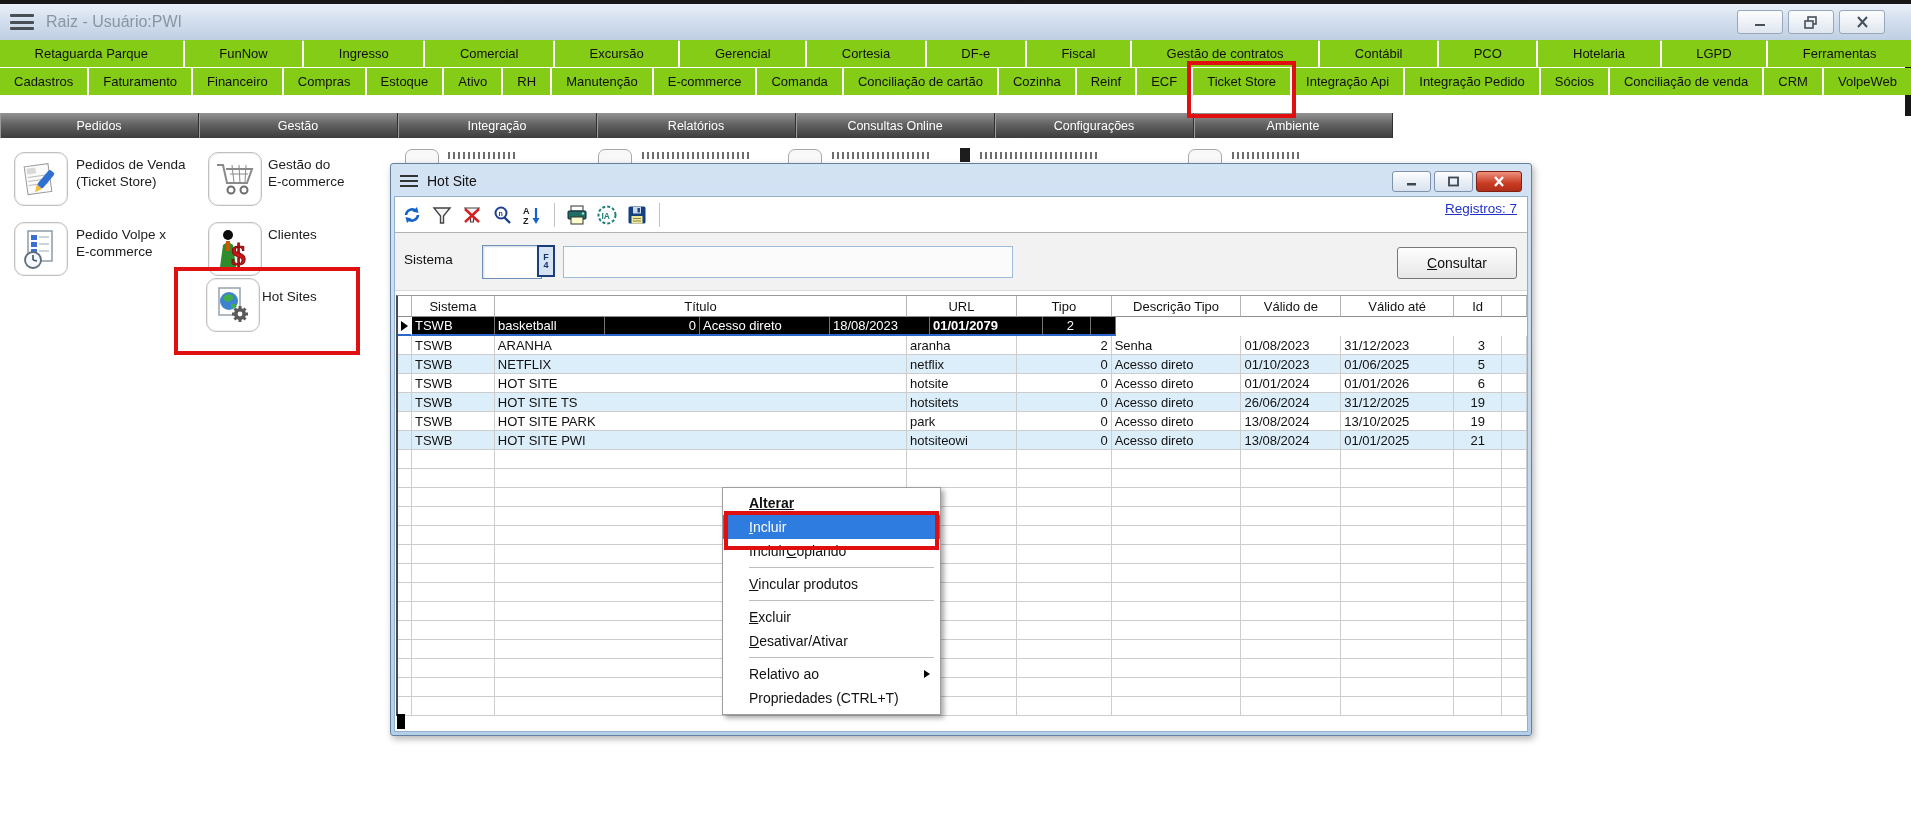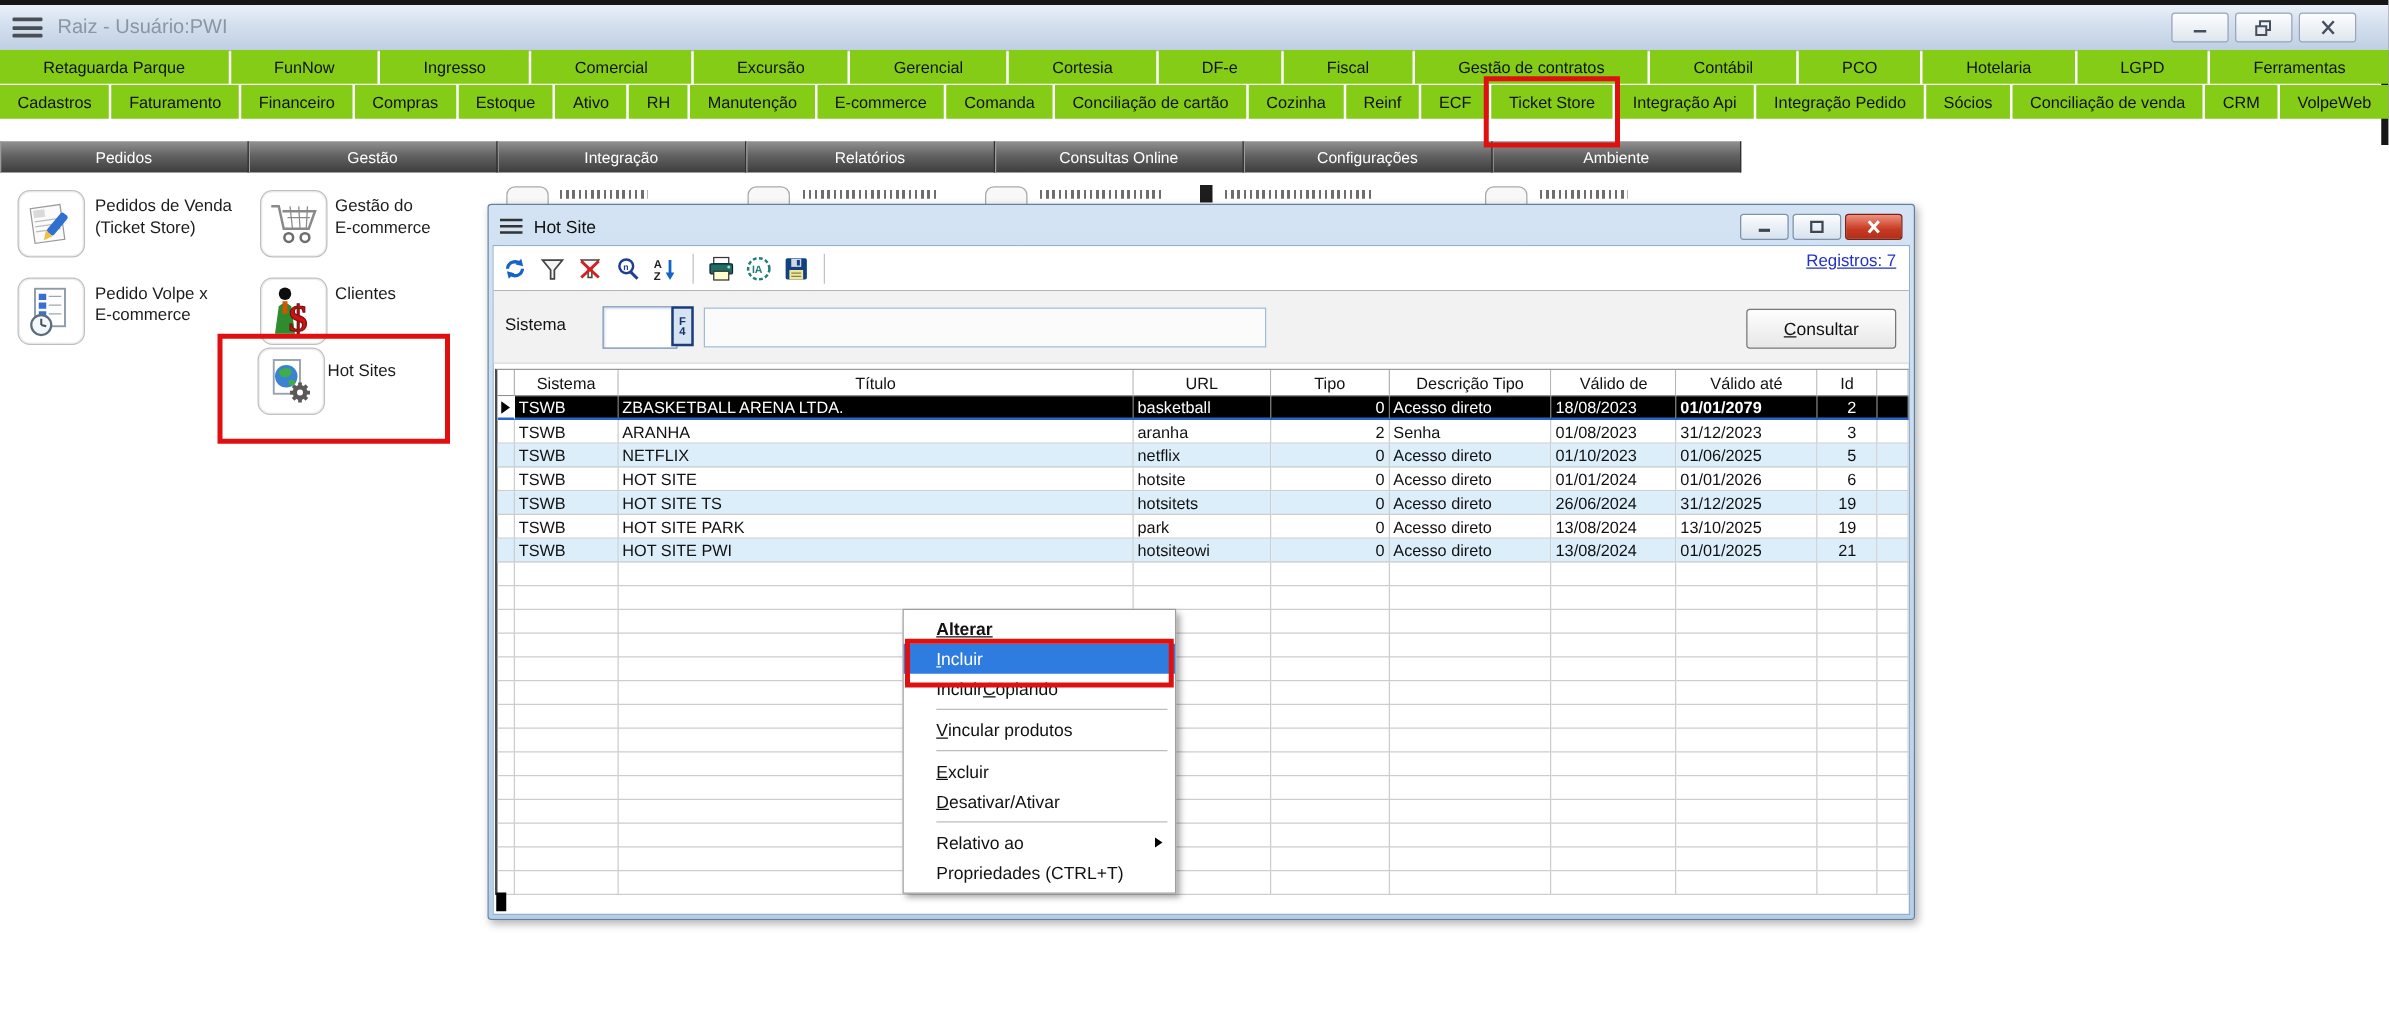--- a/index.html
+++ b/index.html
@@ -411,21 +411,20 @@
             <div class="g-cell" style="width: 100px;">Válido de</div>
             <div class="g-cell" style="width: 113px;">Válido até</div>
             <div class="g-cell" style="width: 48px;">Id</div>
             <div class="g-cell" style="width: 25px;"></div>
           </div>
           <div class="g-row sel">
             <div class="g-cell ind" style="width: 14px;">
               <span class="tri"></span>
             </div>
             <div class="g-cell" style="width: 83px;">TSWB</div>
-            <div class="g-cell" style="width: 413px;">ZBASKETBALL ARENA LTDA.</div>
             <div class="g-cell" style="width: 110px;">basketball</div>
             <div class="g-cell al-r" style="width: 95px;">0</div>
             <div class="g-cell" style="width: 130px;">Acesso direto</div>
             <div class="g-cell" style="width: 100px;">18/08/2023</div>
             <div class="g-cell" style="width: 113px; font-weight: bold;">01/01/2079</div>
             <div class="g-cell al-r" style="width: 48px; padding-right: 16px;">2</div>
             <div class="g-cell" style="width: 25px;"></div>
           </div>
           <div class="g-row">
             <div class="g-cell ind" style="width: 14px;"></div>

